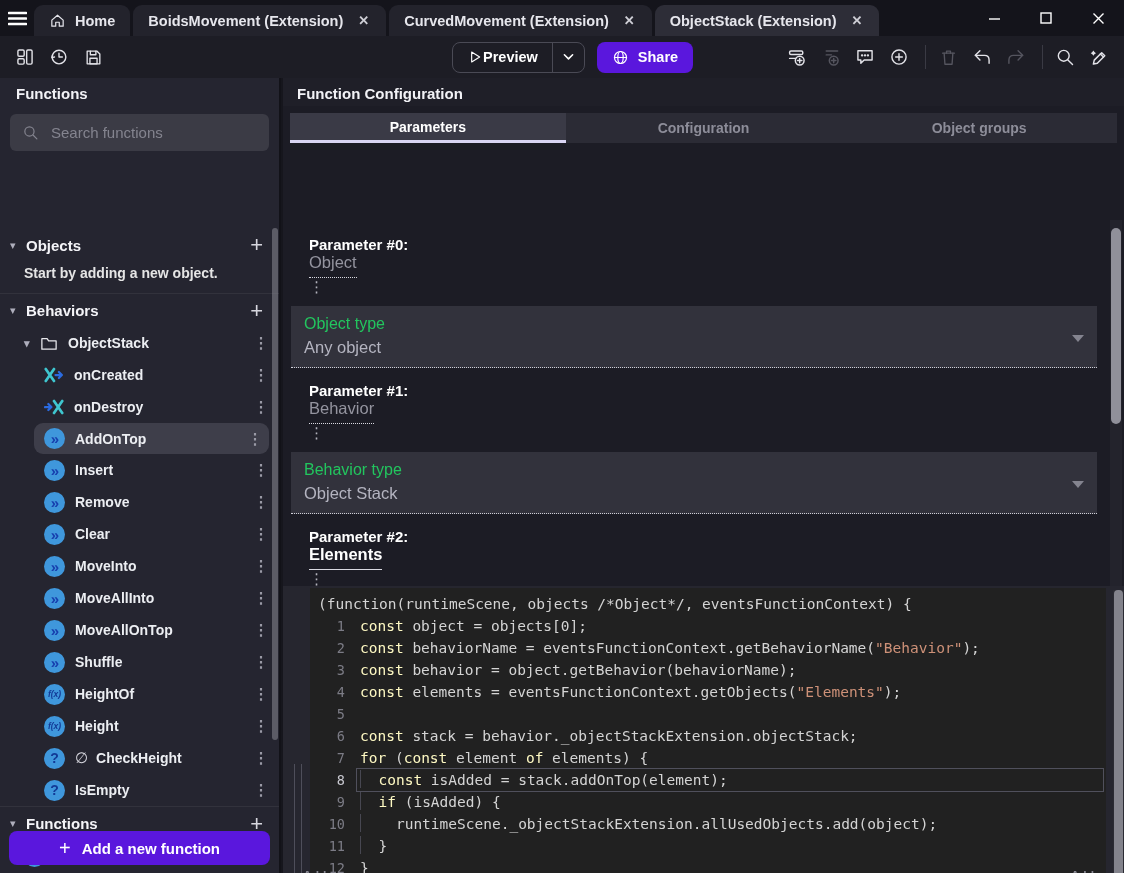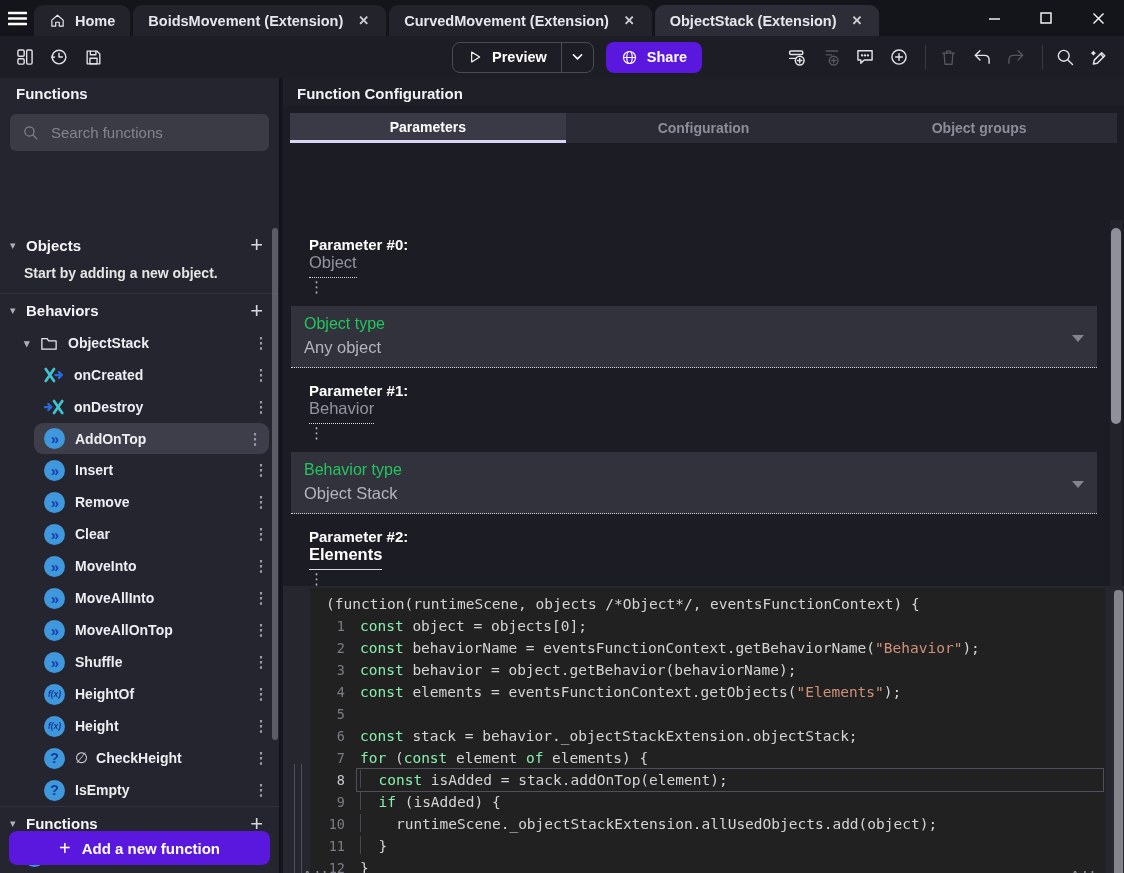--- a/index.html
+++ b/index.html
@@ -25,21 +25,21 @@
   .win-controls { position:absolute; right:0; top:0; height:36px; display:flex; align-items:center; }
   .win-btn { width:52px; height:36px; display:flex; align-items:center; justify-content:center; color:#fff; font-size:13px; cursor:pointer; }
 
   
   .toolbar { height:42px; background:#1d1d25; display:flex; align-items:center; padding:0 10px; position:relative; }
   .tool-ic { width:30px; height:30px; display:flex; align-items:center; justify-content:center; color:#e2e2e8; margin-right:4px; cursor:pointer; border-radius:6px; }
   .tool-ic.dim { color:#55555f; }
   .tool-sep { width:1px; height:24px; background:#3a3a44; margin:0 7px; }
   .center-group { position:absolute; left:452px; display:flex; align-items:center; gap:12px; }
   .btn-preview { display:flex; align-items:stretch; height:31px; border:1px solid #4a4a55; border-radius:8px; overflow:hidden; cursor:pointer; }
-  .btn-preview .seg { display:flex; align-items:center; gap:9px; padding:0 14px; font-weight:700; font-size:14.5px; color:#fff; }
+  .btn-preview .seg { display:flex; align-items:center; padding:0 14px; font-weight:700; font-size:14.5px; color:#fff; }
   .btn-preview .divider { width:1px; background:#4a4a55; }
   .btn-preview .chev-seg { display:flex; align-items:center; padding:0 10px; color:#fff; }
   .btn-share { display:flex; align-items:center; gap:9px; height:31px; padding:0 15px; background:#5a17dd; border-radius:8px;
                color:#fff; font-weight:700; font-size:14.5px; cursor:pointer; }
   .right-group { position:absolute; right:6px; display:flex; align-items:center; }
 
   
   .sidebar { position:absolute; top:78px; left:0; width:281px; bottom:0; background:#252530; border-right:2px solid #121218; overflow:hidden; }
   .sb-title { height:28px; padding:2px 16px 0; display:flex; align-items:center; font-size:15px; font-weight:700; color:#f2f2f6; }
   .sb-search { margin:8px 10px 12px; height:37px; background:#3b3b45; border-radius:6px; display:flex; align-items:center; gap:10px; padding:0 12px; }
@@ -104,23 +104,23 @@
   .events { position:absolute; top:508px; left:0; right:0; bottom:0; background:#26262f; }
   .sel-line1, .sel-line2 { position:absolute; width:0; border-left:1px solid #4e4e5a; top:178px; height:172px; }
   .sel-line1 { left:11px; } .sel-line2 { left:18px; }
   .code-editor { position:absolute; left:27px; right:18px; top:2px; height:348px; background:#212121; padding-top:5px;
                  font-family:"DejaVu Sans Mono", monospace; font-size:14.5px; line-height:22px; color:#d4d4d4; }
   .code-line { display:flex; white-space:pre; }
   .code-line .ln { width:50px; min-width:50px; text-align:right; padding-right:15px; color:#7c7c86; font-size:13.5px; }
   .code-line.current .ln { color:#c8c8d0; }
   .code-line .lc { flex:1; }
   .code-line.current .lc { border:1px solid #50505c; margin:-1px 2px -1px -4px; padding-left:3px; }
-  .tok-k { color:#86efac; } .tok-s { color:#ce9178; }
+  .tok-k { color:#fef9c3; } .tok-s { color:#ce9178; }
   .guide { display:inline-block; width:0; border-left:1px solid #474751; height:18px; vertical-align:-3px; }
-  .code-head, .code-foot { padding-left:16px; white-space:pre-wrap; }
+  .code-head, .code-foot { padding-left:8px; white-space:pre-wrap; }
   .code-track { position:absolute; right:0; top:4px; width:11px; height:360px; background:#2b2b33; }
   .code-thumb { position:absolute; top:0; left:1px; width:9px; height:340px; background:#83838c; border-radius:4px; }
   .bottom-strip { position:absolute; left:0; right:20px; bottom:0; height:12px; overflow:hidden; }
   .bottom-strip span { position:absolute; top:8px; font-size:12px; font-weight:700; color:#8a8a94; }
 </style>
 </head>
 <body>
 
 <div class="titlebar">
   <div class="hamburger">

